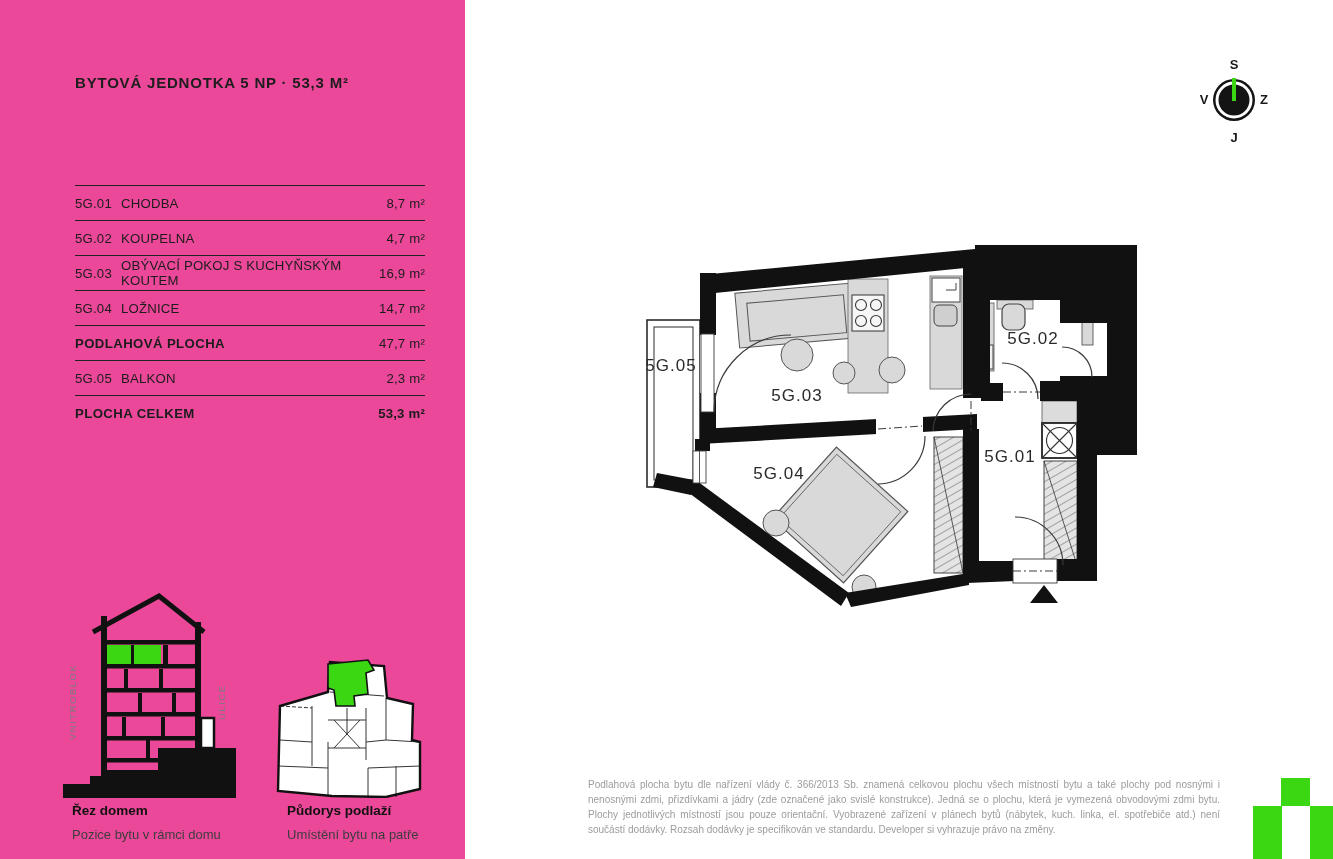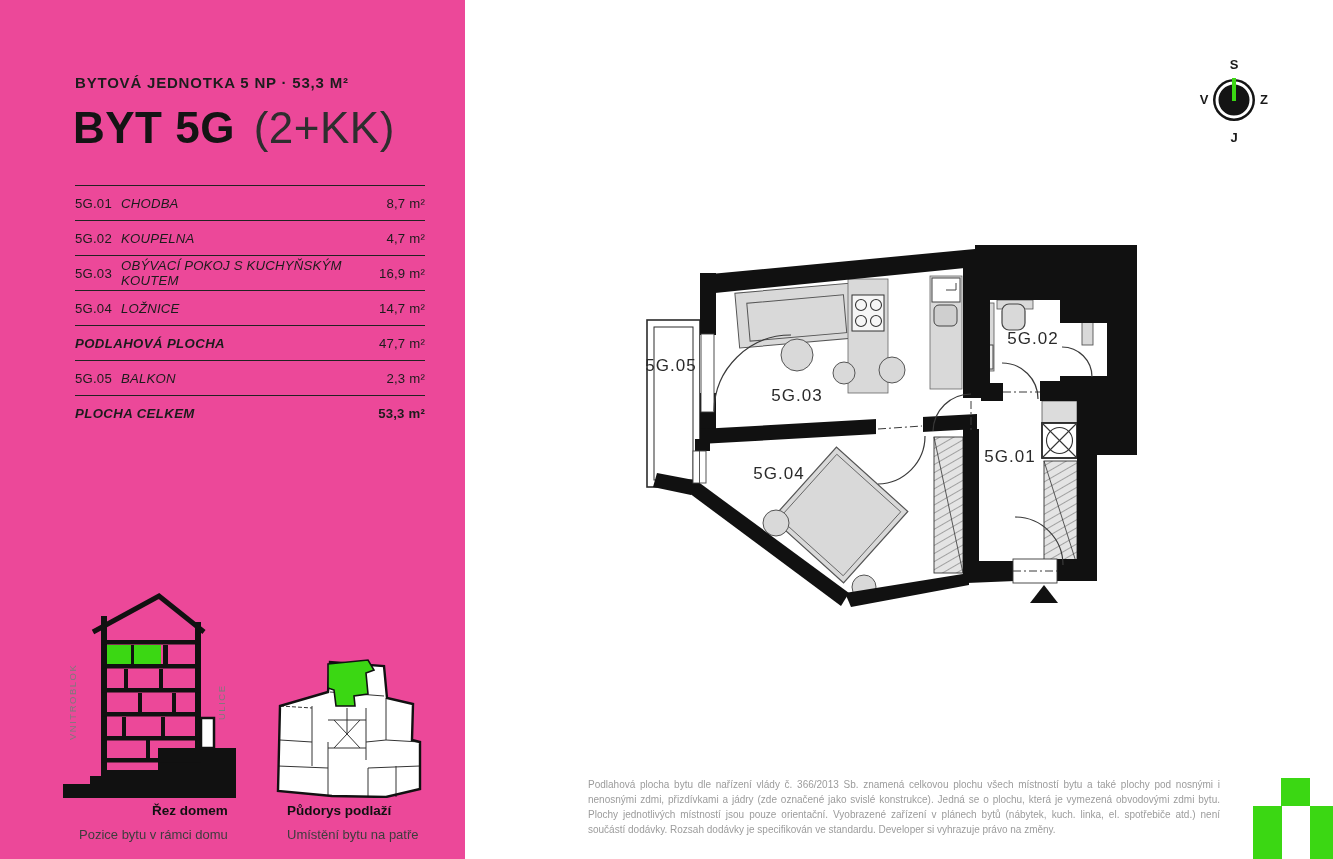--- a/index.html
+++ b/index.html
@@ -10,21 +10,21 @@
   .subtitle{position:absolute;left:75px;top:74px;font-size:15px;font-weight:700;
             letter-spacing:.8px;color:#1d1d1d;}
   .bigtitle{position:absolute;left:73px;top:103px;font-size:44px;letter-spacing:.5px;color:#141414;}
   .bigtitle .b{font-weight:800;}
   .bigtitle .l{font-weight:300;color:#2e2e2e;margin-left:6px;}
   .atable{position:absolute;left:75px;top:185px;width:350px;}
   .trow{display:flex;align-items:center;height:34px;border-top:1.6px solid #222;
         font-size:13.2px;letter-spacing:.2px;}
   .trow .code{width:46px;flex:0 0 auto;}
   .trow .code:empty{display:none;}
-  .trow .name{flex:1 1 auto;padding-right:6px;font-style:italic;}
+  .trow .name{flex:1 1 auto;padding-right:6px;}
   .trow .val{flex:0 0 auto;margin-left:auto;white-space:nowrap;}
   .trow.bold .name{font-weight:700;letter-spacing:.4px;}
   .trow.boldval .val{font-weight:700;}
   
   .mini{position:absolute;}
   .cap1{font-size:13.5px;font-weight:700;color:#111;}
   .cap2{font-size:13px;color:#3d3d3d;margin-top:9px;}
   .caps{position:absolute;}
   
   .disclaimer{position:absolute;left:574px;top:777px;width:632px;font-size:10px;
@@ -35,24 +35,20 @@
   svg text{font-family:"Liberation Sans",sans-serif;}
   .roomlabel{font-size:17px;letter-spacing:1px;fill:#2a2a2a;}
 </style>
 </head>
 <body>
 
 <div class="stage">
 
   <div class="sidebar">
     <div class="subtitle">BYTOVÁ JEDNOTKA 5 NP · 53,3 M²</div>
-    <div class="bigtitle">
-      <span class="b">BYT 5G</span>
-      <span class="l">(2+KK)</span>
-    </div>
 
     <div class="atable">
 
         <div class="trow">
           <span class="code">5G.01</span>
           <span class="name">CHODBA</span>
           <span class="val">8,7 m²</span>
         </div>
 
         <div class="trow">
@@ -119,21 +115,21 @@
           <rect x="86" y="152" width="4" height="18"></rect>
         </g>
         <polyline points="33,44 99,8 144,44" fill="none" stroke="#111" stroke-width="5"></polyline>
         <rect x="47" y="57" width="54" height="19" fill="#3bd713"></rect>
         <rect x="71" y="57" width="3" height="19" fill="#111"></rect>
         <rect x="141" y="130" width="13" height="30" fill="#fff" stroke="#111" stroke-width="2.5"></rect>
         <text transform="translate(16,152) rotate(-90)" font-size="9.5" fill="#7b7b7b" letter-spacing="1.5">VNITROBLOK</text>
         <text transform="translate(165,132) rotate(-90)" font-size="9.5" fill="#7b7b7b" letter-spacing="1.5">ULICE</text>
       </svg>
     </div>
-    <div class="caps" style="left:79px;top:803px;text-align:right;">
+    <div class="caps" style="left:72px;top:803px;">
       <div class="cap1">Řez domem</div>
       <div class="cap2">Pozice bytu v rámci domu</div>
     </div>
 
     <div class="mini" style="left:268px;top:648px;width:170px;height:150px;">
       <svg width="170" height="150" viewBox="0 0 170 150">
         <path d="M12,58 L10,143 L64,148 L118,149 L152,141 L152,94 L144,92 L145,56 L119,50 L116,18 L62,14 L60,44 Z" fill="#fff" stroke="#111" stroke-width="2.4"></path>
         <g stroke="#111" stroke-width="1" fill="none" opacity="0.85">
           <path d="M12,92 L44,94 M44,58 L44,118 M10,118 L60,120 M60,94 L60,148"></path>
           <path d="M118,50 L118,92 M118,92 L152,94 M100,120 L152,118 M100,120 L100,149 M128,118 L128,149"></path>

